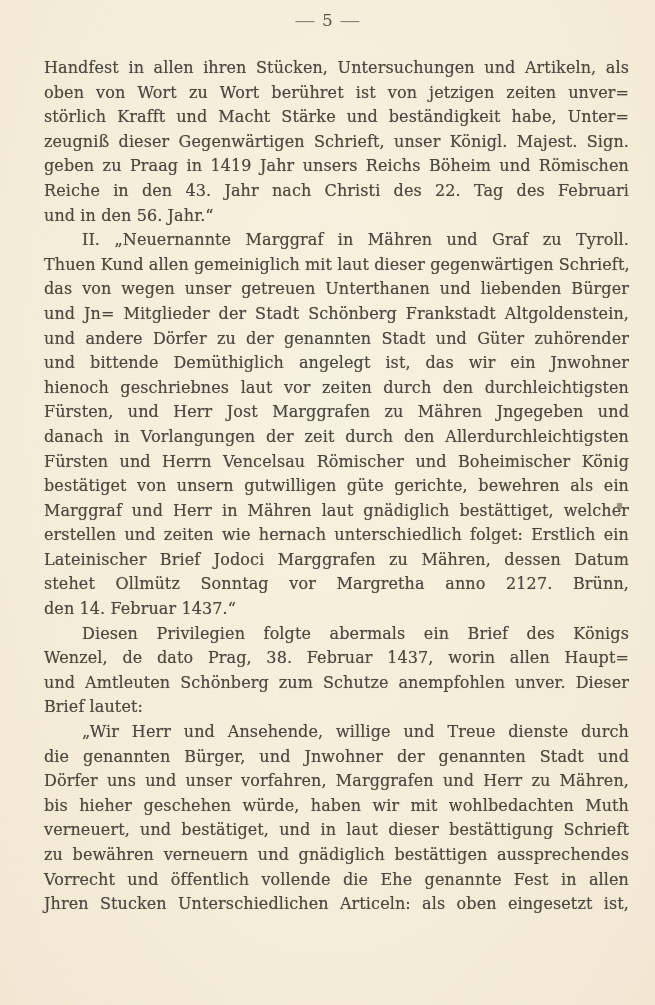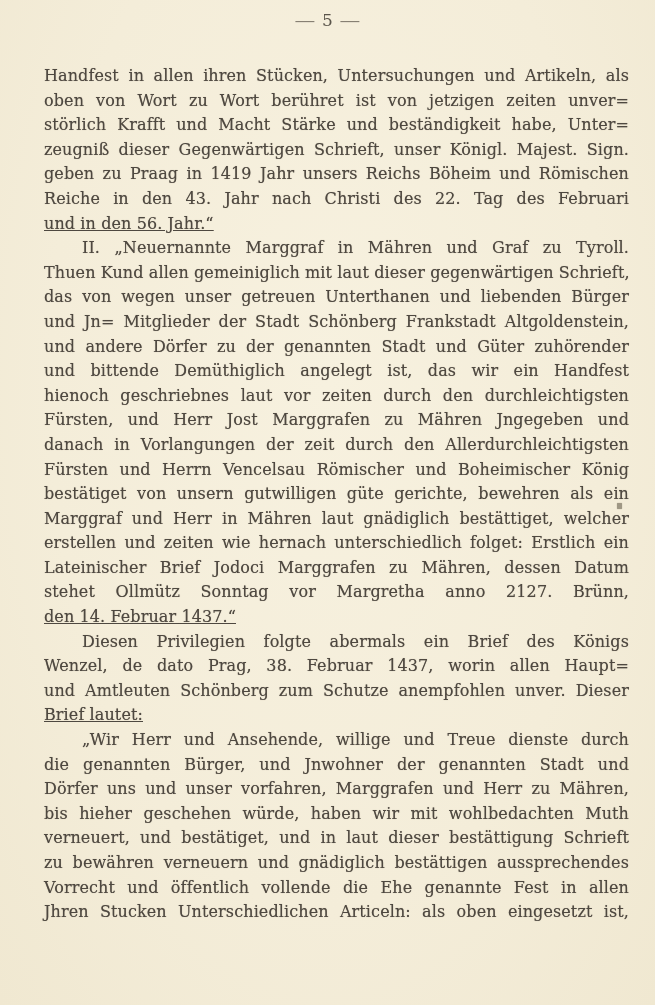--- a/index.html
+++ b/index.html
@@ -35,40 +35,39 @@
     margin: 0 9px;
     opacity: 0.75;
   }
   .page-number-row .num {
     display: inline-block;
     font-size: 17px;
   }
   .text-block {
     position: absolute;
     left: 44px;
-    top: 64px;
+    top: 56px;
     width: 585px;
   }
   .line {
     height: 24.6px;
     line-height: 24.6px;
     font-size: 16px;
     white-space: nowrap;
     text-align: justify;
     text-align-last: justify;
     letter-spacing: 0.1px;
     text-shadow: 0 0 0.7px rgba(78, 70, 58, 0.55);
   }
   .line.indent {
     padding-left: 38px;
     box-sizing: border-box;
   }
   .line.tail {
     text-align-last: left;
-    text-decoration: underline;
   }
   .ink-speck {
     position: absolute;
     left: 617px;
     top: 503px;
     width: 5px;
     height: 6px;
     background: #8a8270;
     border-radius: 1px;
     box-shadow: 0 0 1px rgba(90,80,60,0.8);
@@ -90,21 +89,21 @@
       <div class="line">störlich Krafft und Macht Stärke und beständigkeit habe, Unter=</div>
       <div class="line">zeugniß dieser Gegenwärtigen Schrieft, unser Königl. Majest. Sign.</div>
       <div class="line">geben zu Praag in 1419 Jahr unsers Reichs Böheim und Römischen</div>
       <div class="line">Reiche in den 43. Jahr nach Christi des 22. Tag des Februari</div>
       <div class="line tail">und in den 56. Jahr.“</div>
       <div class="line indent">II. „Neuernannte Marggraf in Mähren und Graf zu Tyroll.</div>
       <div class="line">Thuen Kund allen gemeiniglich mit laut dieser gegenwärtigen Schrieft,</div>
       <div class="line">das von wegen unser getreuen Unterthanen und liebenden Bürger</div>
       <div class="line">und Jn= Mitglieder der Stadt Schönberg Frankstadt Altgoldenstein,</div>
       <div class="line">und andere Dörfer zu der genannten Stadt und Güter zuhörender</div>
-      <div class="line">und bittende Demüthiglich angelegt ist, das wir ein Handfest</div>
+      <div class="line">und bittende Demüthiglich angelegt ist, das wir ein Jnwohner</div>
       <div class="line">hienoch geschriebnes laut vor zeiten durch den durchleichtigsten</div>
       <div class="line">Fürsten, und Herr Jost Marggrafen zu Mähren Jngegeben und</div>
       <div class="line">danach in Vorlangungen der zeit durch den Allerdurchleichtigsten</div>
       <div class="line">Fürsten und Herrn Vencelsau Römischer und Boheimischer König</div>
       <div class="line">bestätiget von unsern gutwilligen güte gerichte, bewehren als ein</div>
       <div class="line">Marggraf und Herr in Mähren laut gnädiglich bestättiget, welcher</div>
       <div class="line">erstellen und zeiten wie hernach unterschiedlich folget: Erstlich ein</div>
       <div class="line">Lateinischer Brief Jodoci Marggrafen zu Mähren, dessen Datum</div>
       <div class="line">stehet Ollmütz Sonntag vor Margretha anno 2127. Brünn,</div>
       <div class="line tail">den 14. Februar 1437.“</div>

